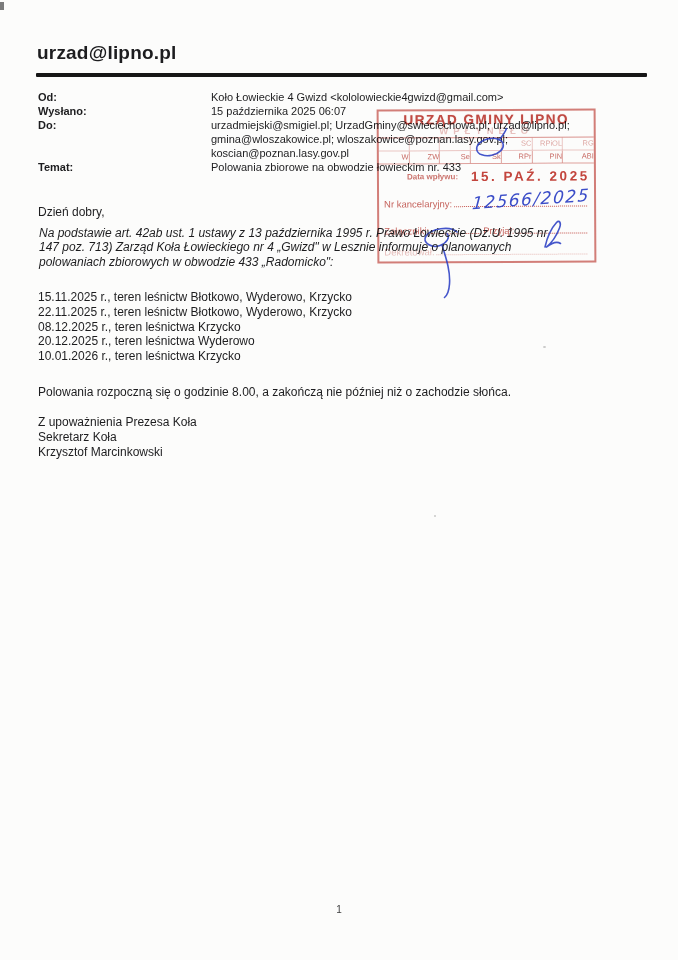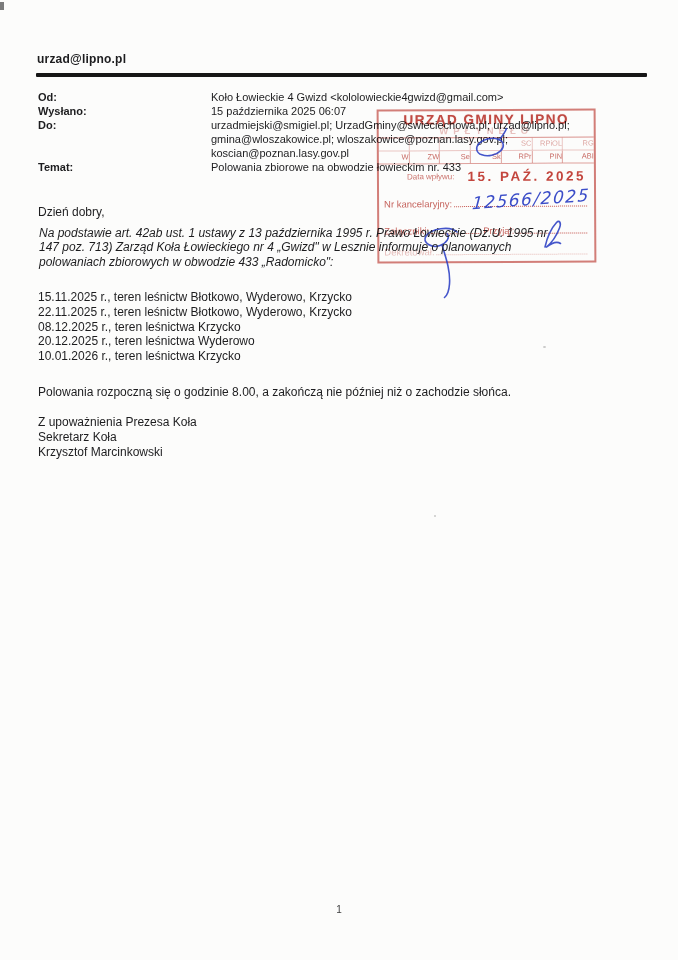--- a/index.html
+++ b/index.html
@@ -4,21 +4,21 @@
 <style>
   html,body{margin:0;padding:0;background:#e8e8e8;}
   .page{
     position:relative;width:678px;height:960px;margin:0 auto;
     background:#fcfcfb;overflow:hidden;
     font-family:"Liberation Sans", sans-serif;color:#1d1d1f;
   }
   .corner-mark{position:absolute;left:0;top:2px;width:4px;height:8px;background:#444;opacity:.7;}
 
   
-  .mailbox{position:absolute;left:37px;top:52px;font-size:12px;font-weight:bold;letter-spacing:.2px;}
+  .mailbox{position:absolute;left:37px;top:42px;font-size:19px;font-weight:bold;letter-spacing:.2px;}
   .header-rule{position:absolute;left:36px;top:73px;width:611px;height:3.5px;background:#161616;border-radius:1px;}
 
   .fields{position:absolute;left:38px;top:91px;width:602px;font-size:11px;line-height:13.9px;}
   .field-row{display:flex;}
   .field-label{width:173px;font-weight:bold;flex-shrink:0;}
   .field-value{white-space:pre-line;}
 
   
   .stamp{
     position:absolute;left:377px;top:109px;width:219px;height:154px;
@@ -29,21 +29,21 @@
   .stamp-sub{text-align:center;font-size:9.5px;font-weight:bold;letter-spacing:5px;opacity:.35;margin-top:-2px;}
   .stamp-grid{display:grid;grid-template-columns:repeat(7,1fr);border-top:1px solid rgba(197,77,70,.6);margin-top:1px;}
   .stamp-grid .cell{
     border-right:1px solid rgba(197,77,70,.6);border-bottom:1px solid rgba(197,77,70,.6);
     height:12px;font-size:7.5px;text-align:right;line-height:12px;overflow:hidden;
   }
   .stamp-grid .cell:nth-child(7n){border-right:none;}
   .stamp-grid .r1{opacity:.5;}
   .stamp-grid .r2{opacity:.85;}
   .stamp-daterow{display:flex;align-items:center;height:24px;padding:0 4px;}
-  .stamp-datelabel{font-size:8px;opacity:.8;font-weight:normal;padding-left:24px;}
+  .stamp-datelabel{font-size:8px;opacity:.8;font-weight:bold;padding-left:24px;}
   .stamp-datevalue{font-size:13.5px;font-weight:bold;letter-spacing:2.5px;margin-left:13px;color:#c6463e;white-space:nowrap;}
   .stamp-linerow{display:flex;align-items:flex-end;font-size:9.5px;padding:0 5px;height:15px;}
   .stamp-linerow .lbl{white-space:nowrap;opacity:.9;}
   .dots{border-bottom:1.4px dotted rgba(197,77,70,.95);margin:0 2px 2px 2px;height:1px;}
   .grow{flex:1;}
   .short{flex:0 0 50px;}
   .row-registry{margin-top:6px;}
   .row-attach{margin-top:12px;}
   .row-decree{margin-top:6px;opacity:.4;}
 

